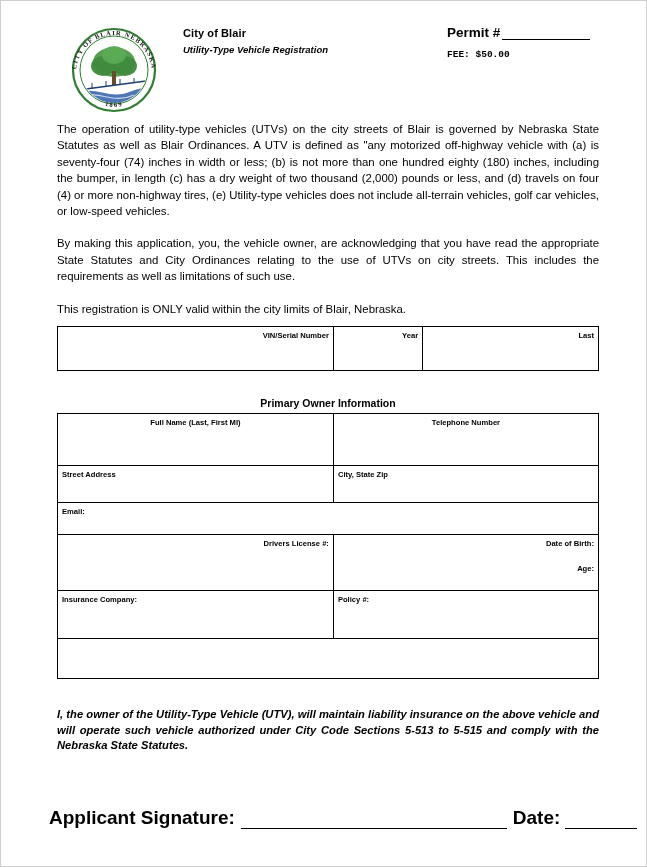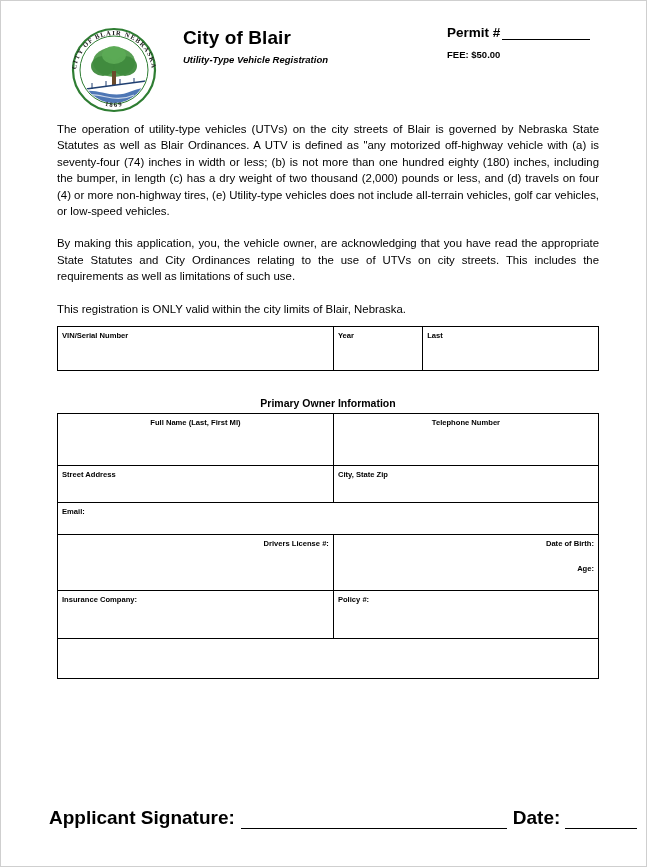--- a/index.html
+++ b/index.html
@@ -45,21 +45,21 @@
   }
   .seal svg { display: block; }
 
   .header-center {
     position: absolute;
     left: 126px;
     top: 12px;
     width: 220px;
   }
   .city-title {
-    font-size: 19px;
+    font-size: 11px;
     font-weight: bold;
     letter-spacing: 0.1px;
     margin: 0 0 4px 0;
   }
   .sub-line {
     font-size: 9.5px;
     font-weight: bold;
     line-height: 13px;
     margin: 0;
     font-style: italic;
@@ -80,20 +80,21 @@
     border-bottom: 1.6px solid #000;
     width: 88px;
     height: 12px;
     vertical-align: bottom;
     margin-left: 2px;
   }
   .fee-line {
     font-size: 9.5px;
     font-weight: bold;
     margin-top: 9px;
+    font-family: Liberation Mono, monospace;
   }
 
   
   .para {
     font-size: 11.4px;
     line-height: 16.4px;
     text-align: justify;
     margin: 0 0 16px 0;
   }
   .para.single { margin-bottom: 9px; }
@@ -107,21 +108,21 @@
   }
   table.grid td {
     border: 1px solid #000;
     vertical-align: top;
     padding: 3px 4px 0 4px;
     font-size: 7.6px;
     font-weight: bold;
     line-height: 11px;
   }
   .vehicle-table td.h1 { height: 54px; }
-  .vehicle-table td.h2 { height: 40px; }
+  .vehicle-table td.h2 { height: 40px; text-align: right; }
 
   .section-title {
     text-align: center;
     font-size: 10.5px;
     font-weight: bold;
     margin: 26px 0 4px 0;
   }
 
   .owner-table td.r1 { height: 48px; text-align: center; }
   .owner-table td.r2 { height: 33px; }
@@ -272,19 +273,20 @@
         <tr>
           <td class="r5"><span>Insurance Company:</span></td>
           <td class="r5"><span>Policy #:</span></td>
         </tr>
         <tr>
           <td class="r6" colspan="2"></td>
         </tr>
       </tbody>
     </table>
 
+    <div class="statement">I, the owner of the Utility-Type Vehicle (UTV), will maintain liability insurance on the above vehicle and will operate such vehicle authorized under City Code Sections 5-513 to 5-515 and comply with the Nebraska State Statutes.</div>
 
   </div>
 
   <div class="sig-row">
     <span>Applicant Signature:</span><span class="sig-rule-long"></span><span>Date:</span><span class="sig-rule-short"></span>
   </div>
 </div>
 
 </body></html>

